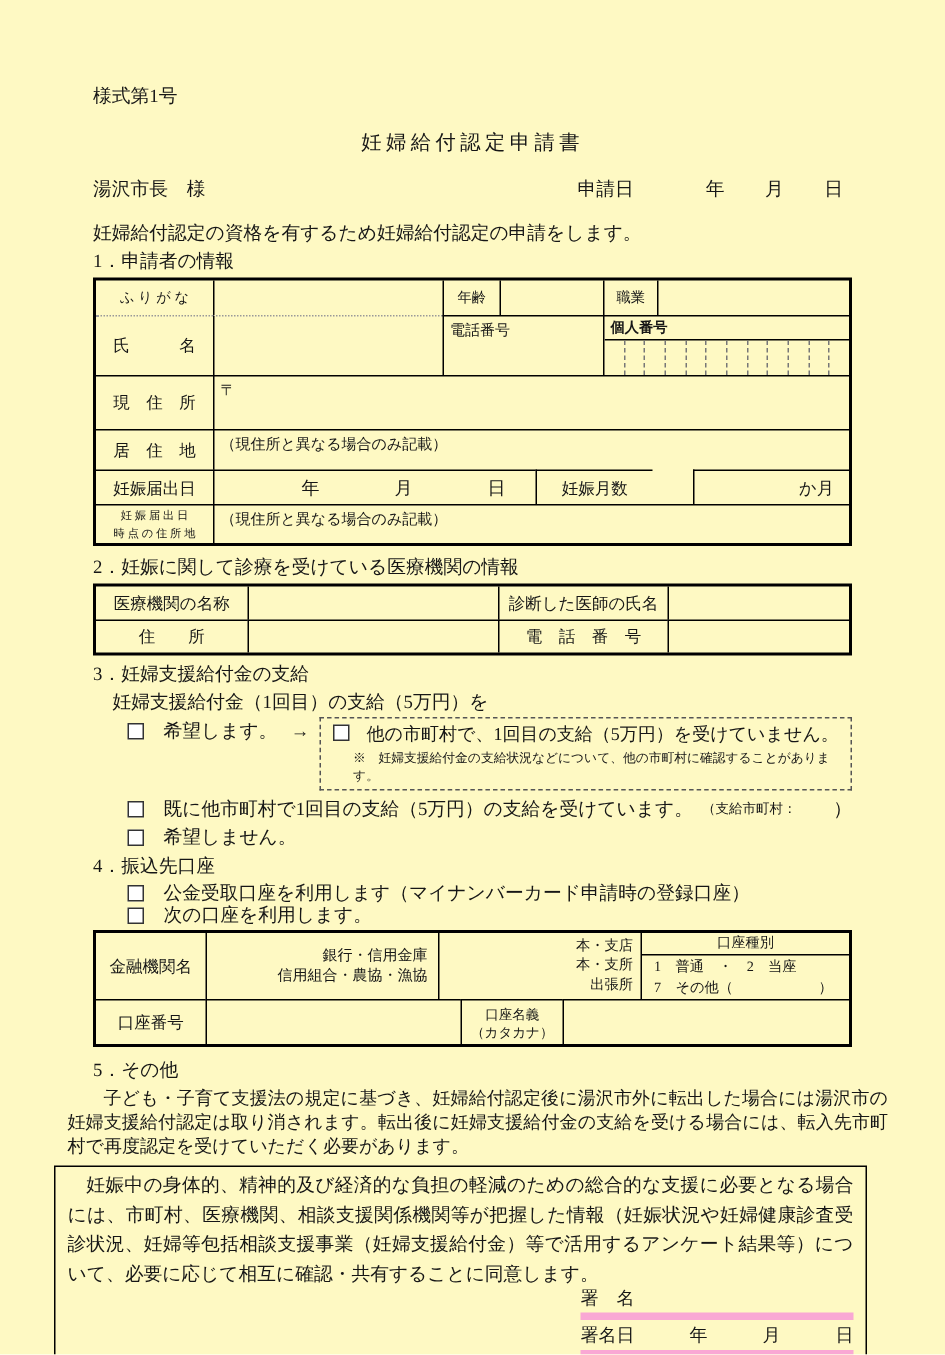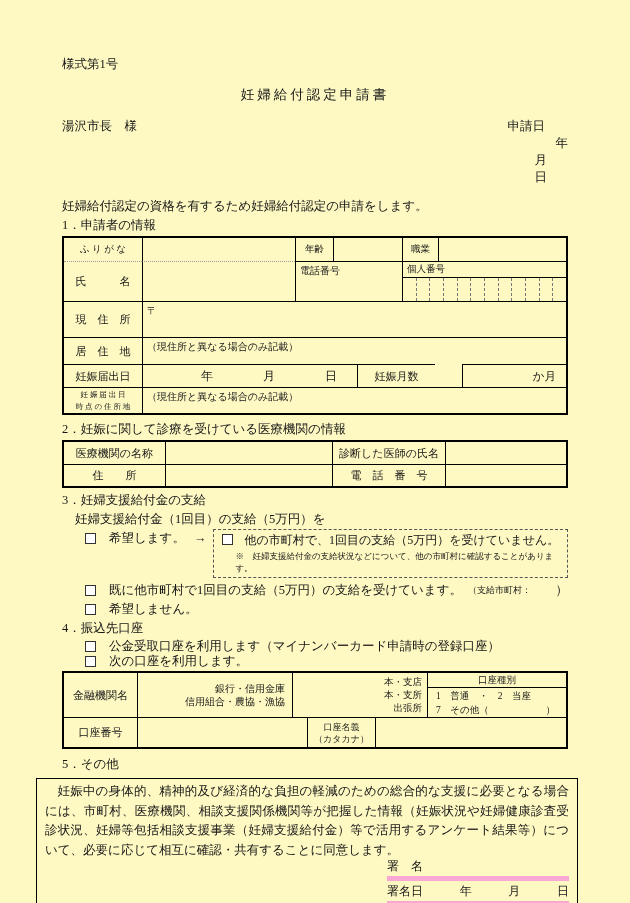--- a/index.html
+++ b/index.html
@@ -5,40 +5,40 @@
   * { box-sizing: border-box; margin: 0; padding: 0; }
   html,body { background:#ffffff; }
   .page {
     position: relative; width: 630px; height: 903px; background: #fef9c3;
     font-family: "Liberation Serif", "DejaVu Serif", serif;
     color: #161616; padding: 56px 62px 0 62px; overflow: hidden; font-size: 12px;
   }
   .form-no { font-size: 12.5px; line-height: 17px; margin-bottom: 12px; }
   .title { font-size: 13.5px; line-height: 19px; text-align: center; letter-spacing: 3px; margin-bottom: 14px; }
   .addr-row { display: flex; justify-content: space-between; align-items: baseline; font-size: 12.5px; line-height: 17px; margin-bottom: 12px; }
-  .app-date { display: inline-flex; align-items: flex-start; flex-direction: column; }
+  .app-date { display: inline-flex; align-items: center; }
   .g1 { margin-left: 48px; } .g2 { margin-left: 27px; } .g3 { margin-left: 27px; margin-right: 6px; }
   .declaration { font-size: 12.5px; line-height: 17px; margin-bottom: 2px; }
   .sec-h { font-size: 12.5px; line-height: 17px; margin-bottom: 2px; }
 
   .tbl { border: 2px solid #000; width: 506px; }
   .trow { display: flex; }
   .tc { flex-shrink: 0; overflow: hidden; }
   .grow { flex: 1 1 auto; }
   .bl { border-left: 1px solid #000; }
   .bt { border-top: 1px solid #000; }
   .btd { border-top: 1px dotted #999; }
   .cen { display: flex; align-items: center; justify-content: center; text-align: center; }
   .lblf { font-size: 11px; }
   .sm { font-size: 9.5px; }
   .xs { font-size: 8px; }
   .xxs { font-size: 7.5px; line-height: 1.5; white-space: pre-line; }
   .corner { padding: 2px 4px; font-size: 10px; }
   .pn { display: flex; flex-direction: column; }
-  .pn-label { font-size: 9.5px; padding: 1px 4px; }
+  .pn-label { font-size: 9.5px; padding: 1px 4px; font-weight: bold; }
   .pn-grid { flex: 1; display: flex; border-top: 1px solid #000; }
   .pn-c { flex: 1; }
   .pn-c + .pn-c { border-left: 1px dashed #777; }
   .date-cell { display: flex; justify-content: space-between; align-items: center; padding: 0 20px 0 58px; }
   .unit-cell { display: flex; align-items: center; justify-content: flex-end; padding-right: 10px; font-size: 11.5px; margin-left: 27px; }
 
   .indent1 { margin-left: 13px; font-size: 12.5px; line-height: 17px; }
   .opt { margin-left: 23px; display: flex; align-items: flex-start; font-size: 12.5px; line-height: 17px; }
   .cb { width: 11px; height: 11px; border: 1px solid #333; flex-shrink: 0; display: inline-block; margin: 3px 13px 0 0; background:#fff; }
   .arrow { margin: 0 7px 0 9px; }
@@ -226,20 +226,21 @@
     <div class="trow" style="height:30px">
       <div class="tc bt cen lblf" style="width:73px">口座番号</div>
       <div class="tc bt bl" style="width:170px"></div>
       <div class="tc bt bl cen holder-cell" style="width:68px;white-space:pre-line">口座名義
 （カタカナ）</div>
       <div class="tc bt bl grow"></div>
     </div>
   </div>
 
   <div class="sec-h" style="margin-top:7px">5．その他</div>
+  <div class="sec5-body">子ども・子育て支援法の規定に基づき、妊婦給付認定後に湯沢市外に転出した場合には湯沢市の妊婦支援給付認定は取り消されます。転出後に妊婦支援給付金の支給を受ける場合には、転入先市町村で再度認定を受けていただく必要があります。</div>
 
   <div class="consent">
     <div class="consent-text">妊娠中の身体的、精神的及び経済的な負担の軽減のための総合的な支援に必要となる場合には、市町村、医療機関、相談支援関係機関等が把握した情報（妊娠状況や妊婦健康診査受診状況、妊婦等包括相談支援事業（妊婦支援給付金）等で活用するアンケート結果等）について、必要に応じて相互に確認・共有することに同意します。</div>
     <div class="sign-block">
       <div class="sign-row">
         <span>署　名</span>
       </div>
       <div class="sign-row date">
         <span>署名日</span>
         <span>年</span>

